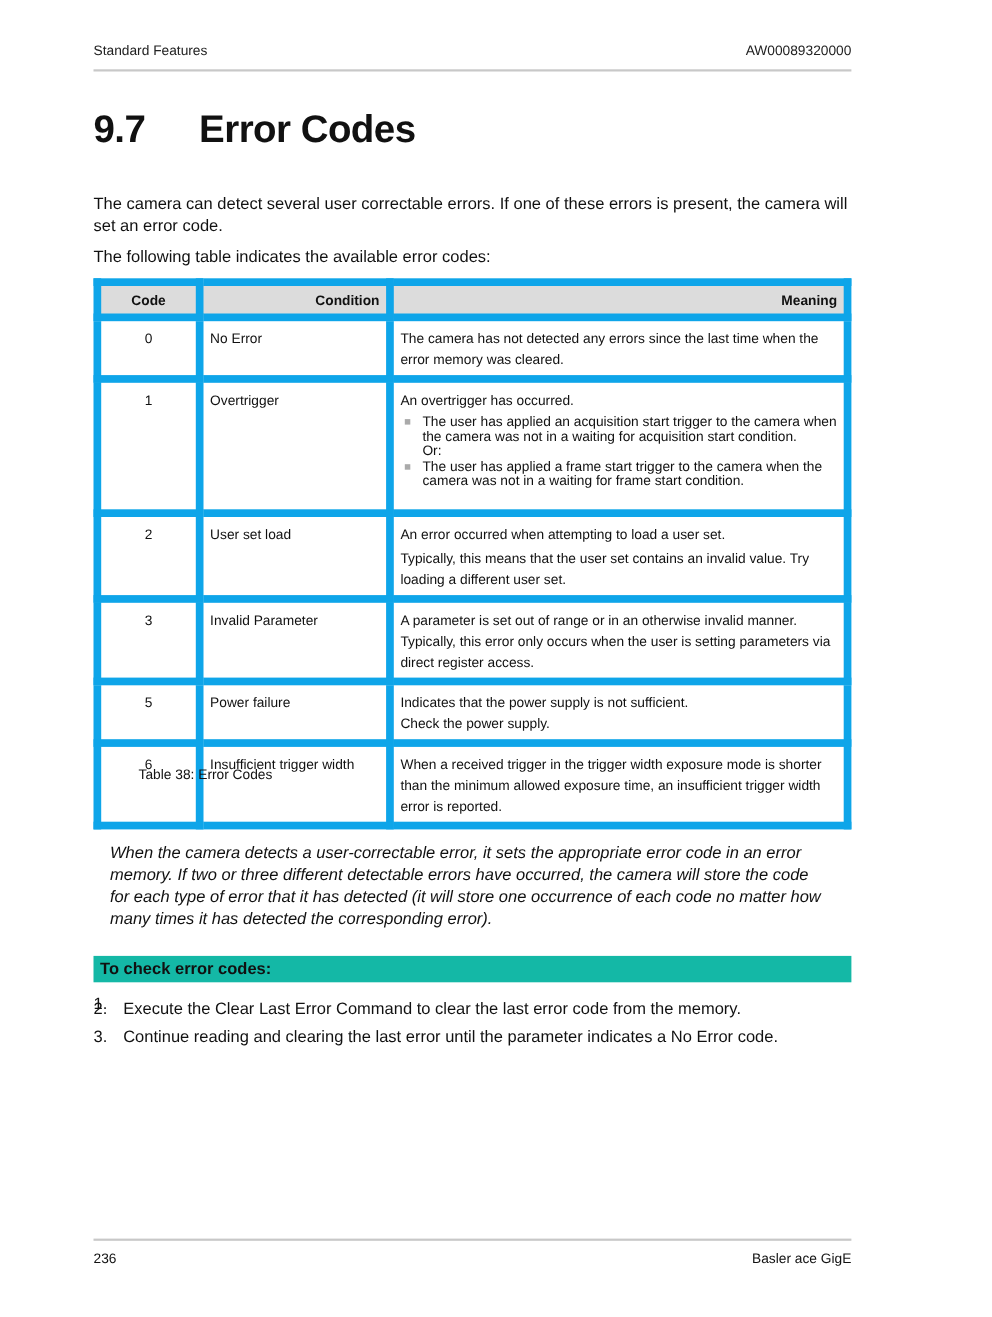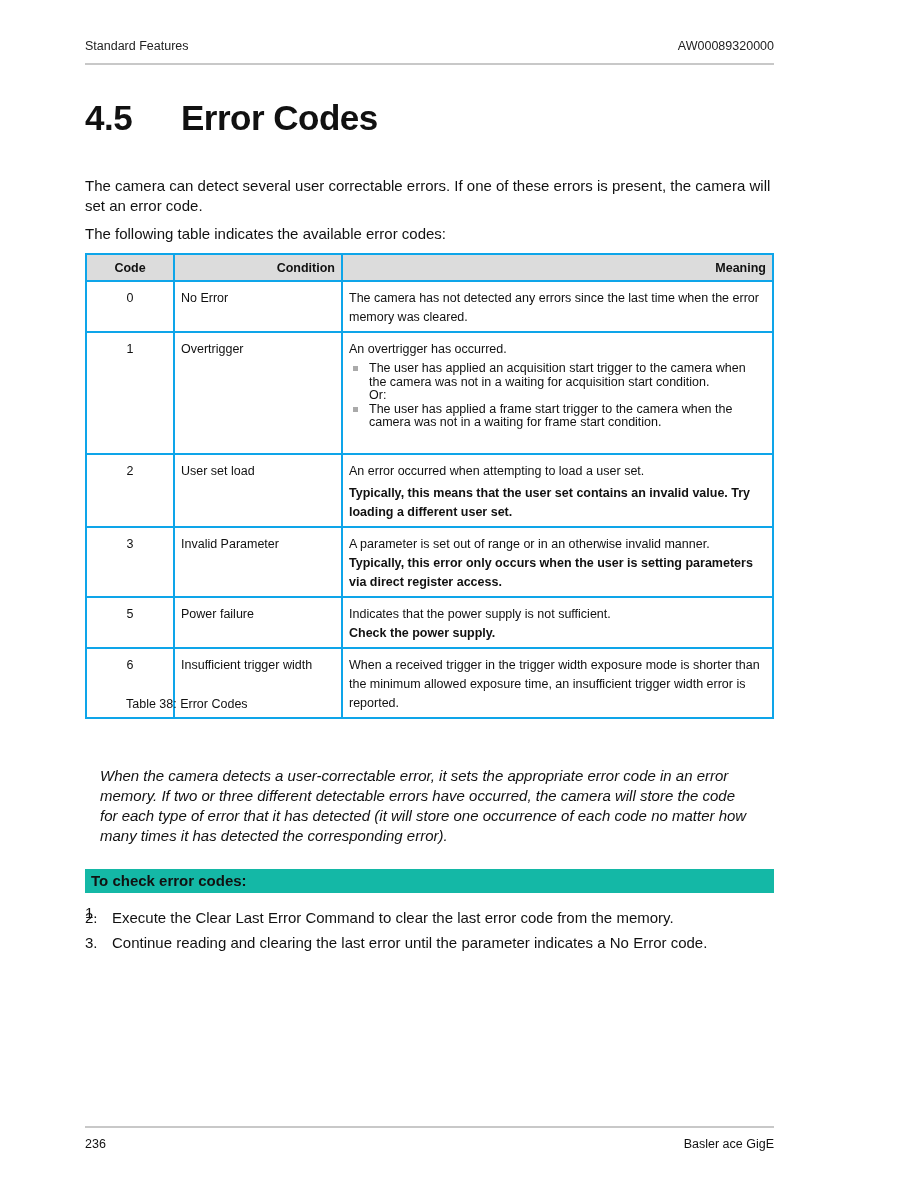--- a/index.html
+++ b/index.html
@@ -9,27 +9,27 @@
   .running-head .left { position: absolute; left: 0; }
   .running-head .right { position: absolute; right: 0; }
   .rule { position: absolute; left: 0; right: 0; height: 2px; background: #c8c8c8; }
   .rule.top { top: 63px; }
   .rule.bottom { top: 1126px; }
   .chapter-title { position: absolute; top: 96px; left: 0; font-size: 35px; font-weight: bold; letter-spacing: -0.5px; margin: 0; line-height: 44px; }
   .chapter-title .num { display: inline-block; width: 96px; }
   .intro { position: absolute; top: 176px; left: 0; right: 0; font-size: 15px; line-height: 20px; margin: 0; }
   .intro2 { position: absolute; top: 224px; left: 0; right: 0; font-size: 15px; line-height: 20px; margin: 0; }
   table.err { position: absolute; top: 253px; left: 0; width: 689px; border-collapse: collapse; font-size: 12.5px; }
-  table.err th, table.err td { border: 2px solid #0ea5e9; vertical-align: top; padding: 0 6px; }
+  table.err th, table.err td { border: 7px solid #0ea5e9; vertical-align: top; padding: 0 6px; }
   table.err th { background: #dcdcdc; font-weight: bold; text-align: right; height: 25px; vertical-align: middle; font-size: 12.5px; }
   table.err th.code, table.err td.code { text-align: center; width: 74px; }
   table.err th.cond, table.err td.cond { width: 154px; }
   table.err td { padding-top: 7px; padding-bottom: 4px; line-height: 19px; }
   table.err td p { margin: 0; }
-  table.err td p + p { margin-top: 0; font-weight: bold; }
+  table.err td p + p { margin-top: 0; }
   ul.bul { list-style: none; margin: 3px 0 0 0; padding: 0; line-height: 13.5px; }
   ul.bul li { position: relative; padding-left: 20px; }
   ul.bul li .sq { position: absolute; left: 4px; top: 4px; width: 5px; height: 5px; background: #aaa; }
   .or { padding-left: 20px; line-height: 13.5px; }
   .caption { position: absolute; top: 697px; left: 0; font-size: 12.5px; margin-left: 41px; }
   .para2 { position: absolute; top: 751px; left: 0; right: 4px; font-size: 15px; line-height: 20px; margin: 15px; font-style: italic; }
   .proc-head { position: absolute; top: 869px; left: 0; right: 0; height: 24px; background: #14b8a6; font-size: 15px; font-weight: bold; line-height: 24px; padding-left: 6px; }
   ol.steps { position: absolute; top: 903px; left: 0; right: 0; margin: 0; padding: 0; list-style: none; font-size: 15px; }
   ol.steps li { position: relative; padding-left: 27px; line-height: 20px; margin-bottom: 5px; }
   ol.steps li .n { position: absolute; left: 0; }
@@ -43,21 +43,21 @@
 
 <div class="page">
 
   <div class="running-head">
     <span class="left">Standard Features</span>
     <span class="right">AW00089320000</span>
   </div>
   <div class="rule top"></div>
 
   <h1 class="chapter-title">
-    <span class="num">4.5</span><span>Error Codes</span>
+    <span class="num">9.7</span><span>Error Codes</span>
   </h1>
 
   <p class="intro">The camera can detect several user correctable errors. If one of these errors is present, the camera will set an error code.</p>
   <p class="intro2">The following table indicates the available error codes:</p>
 
   <table class="err">
     <thead>
       <tr>
         <th class="code">Code</th>
         <th class="cond">Condition</th>

